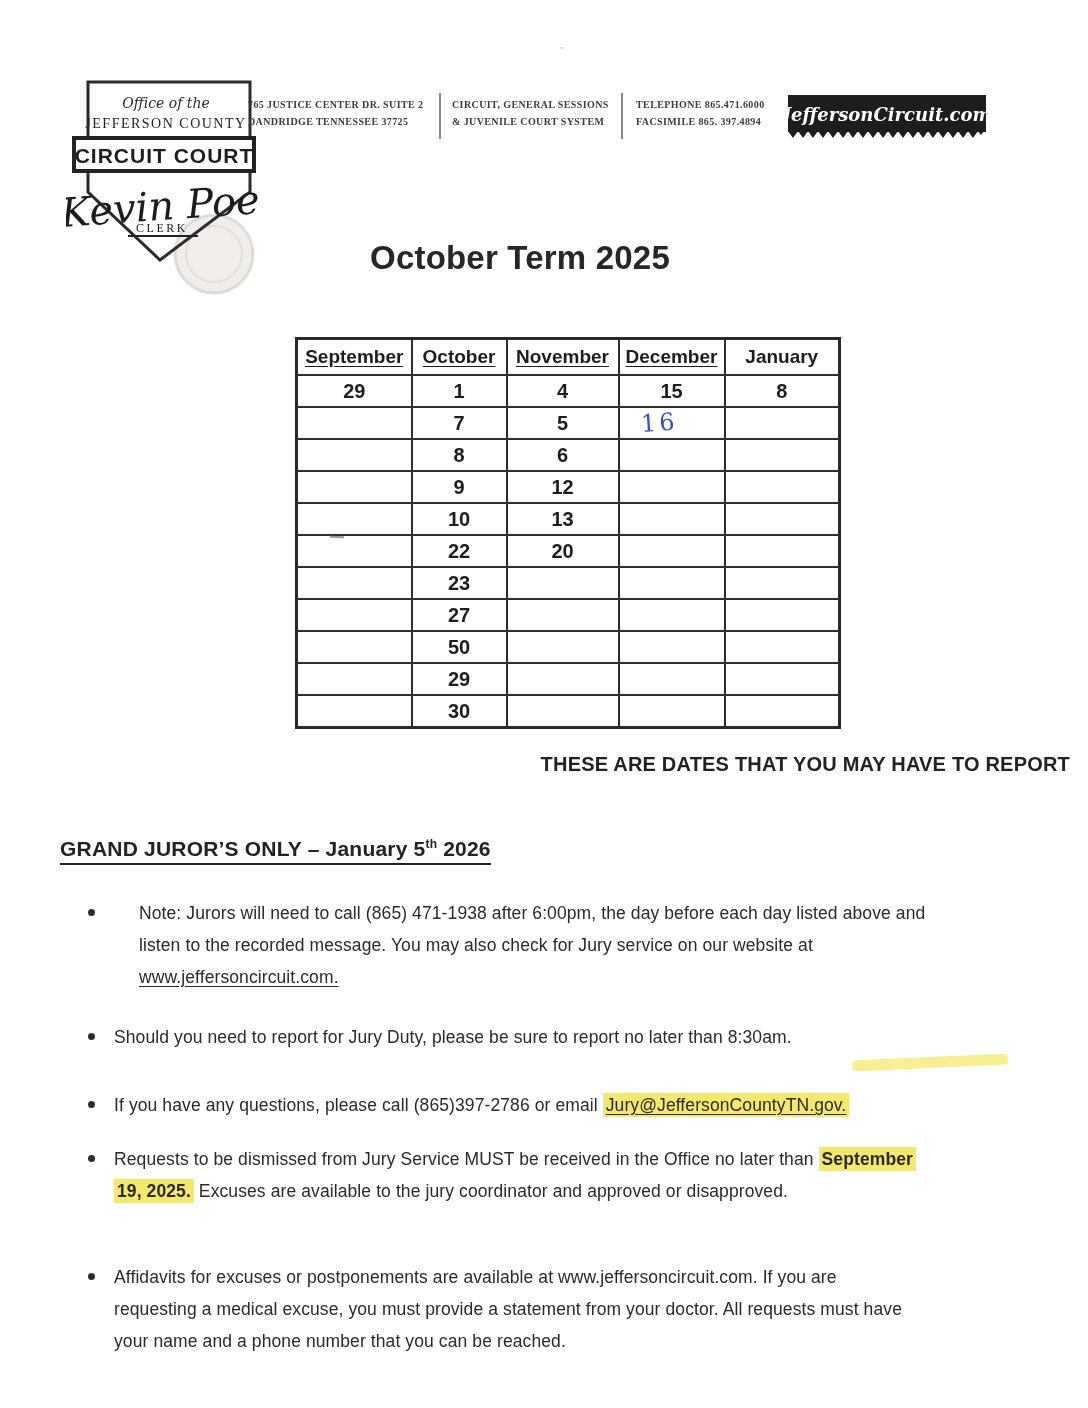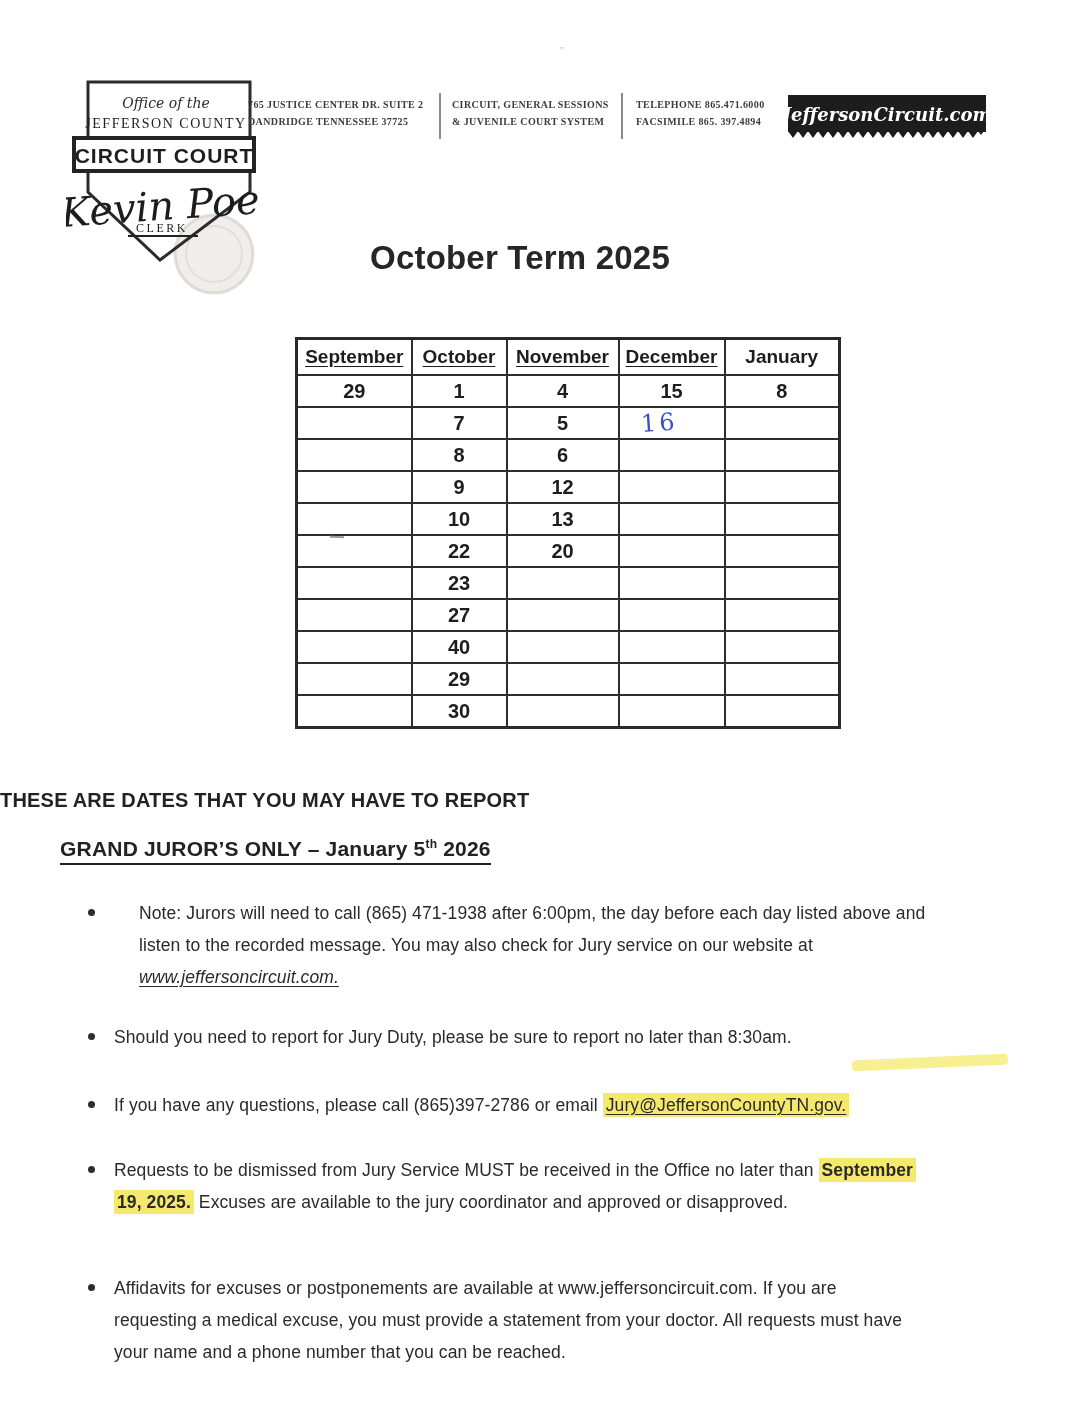--- a/index.html
+++ b/index.html
@@ -30,35 +30,35 @@
   table.schedule col.c4{width:115px;}
   table.schedule th, table.schedule td{
     border:2px solid #2e2e2e; text-align:center; vertical-align:middle;
     font-weight:600; color:#1d1d1d; padding:0;}
   table.schedule th{height:34px; font-size:19px;}
   table.schedule td{height:30px; font-size:20px;}
   th .u{text-decoration:underline; text-underline-offset:3px;}
   .hand{display:inline-block; font-family:"DejaVu Serif", serif; font-weight:400;
     font-size:24px; letter-spacing:3px; transform:rotate(-4deg) translate(-12px,-1px);}
   
-  .notice{position:absolute; left:0; top:753px; width:1070px; text-align:left;
-    font-size:20px; font-weight:700; color:#222; letter-spacing:.2px;margin-top:36px;}
+  .notice{position:absolute; left:0; top:753px; width:1070px; text-align:right;
+    font-size:20px; font-weight:700; color:#222; letter-spacing:.2px;}
   .gj-heading{position:absolute; left:60px; top:837px; font-size:21px; font-weight:700;
     color:#222; border-bottom:2.5px solid #222; padding-bottom:2px; letter-spacing:.2px;}
   .gj-heading sup{font-size:12px;}
   
   .bullets{position:absolute; left:88px; top:897px; width:918px;}
   .bullet-item{display:flex; gap:19px; align-items:flex-start;}
   .bullet-item:nth-child(1){margin-bottom:20px;gap:44px;}
   .bullet-item:nth-child(2){margin-bottom:36px;margin-top:28px;}
-  .bullet-item:nth-child(3){margin-bottom:33px;}
+  .bullet-item:nth-child(3){margin-bottom:22px;}
   .bullet-item:nth-child(4){margin-bottom:54px;}
   .dot{flex:0 0 auto; width:7px; height:7px; border-radius:50%; background:#2d2d2d; margin-top:12px;}
   .btext{font-size:17.5px; line-height:32px; color:#2a2a2a; letter-spacing:.1px;}
-  .seg-link{text-decoration:underline; text-underline-offset:3px;font-style:italic;}
+  .seg-link{text-decoration:underline; text-underline-offset:3px;}
   .seg-hl{background:var(--hl); font-weight:700; padding:2px 3px;}
   .seg-hllink{background:var(--hl); text-decoration:underline; text-underline-offset:3px; padding:2px 3px;}
   
   .artifact{position:absolute; pointer-events:none;}
   .swipe{left:852px; top:1057px; width:156px; height:11px; background:var(--hl);
     opacity:.75; transform:rotate(-2.5deg); border-radius:4px;}
   .dash{left:330px; top:536px; width:14px; height:2px; background:#9a9a9a; transform:rotate(3deg);}
   .squiggle{left:560px; top:38px; color:#c2c2c2; font-size:11px;}
 </style>
 </head>
@@ -177,21 +177,21 @@
           </tr>
           <tr>
             <td></td>
             <td>27</td>
             <td></td>
             <td></td>
             <td></td>
           </tr>
           <tr>
             <td></td>
-            <td>40</td>
+            <td>50</td>
             <td></td>
             <td></td>
             <td></td>
           </tr>
           <tr>
             <td></td>
             <td>29</td>
             <td></td>
             <td></td>
             <td></td>

